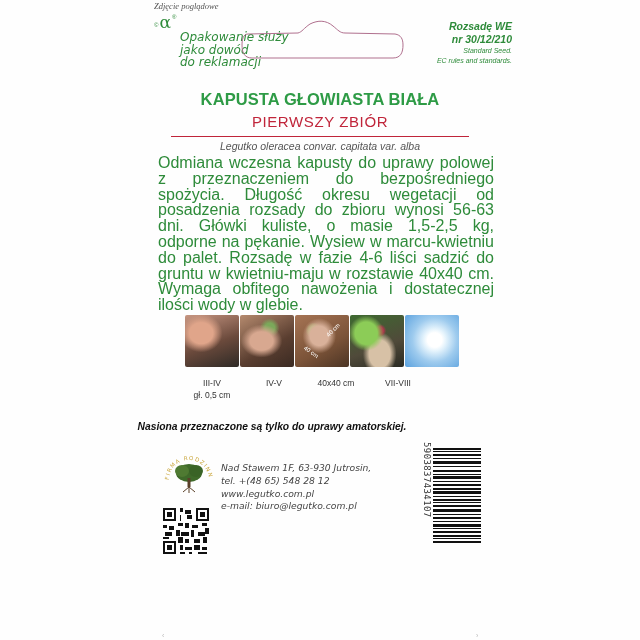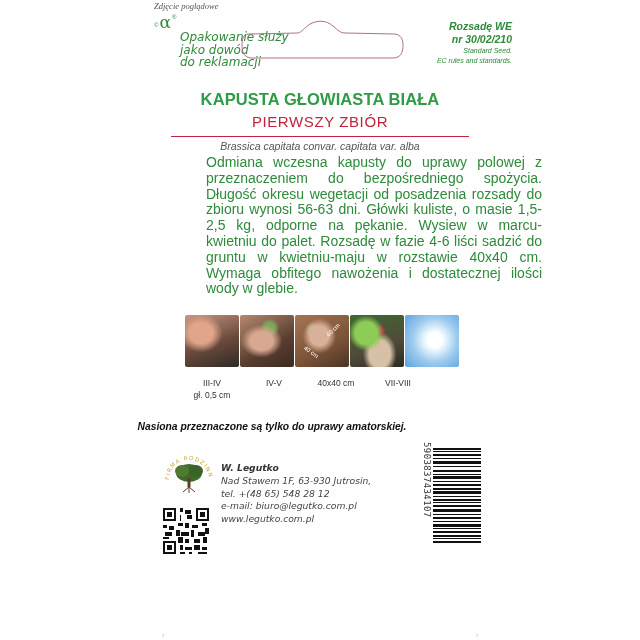--- a/index.html
+++ b/index.html
@@ -24,21 +24,21 @@
   .quality .q1, .quality .q2 { font-size: 10.5px; font-weight: bold; font-style: italic; color: #2e8b3a; line-height: 13px; }
   .quality .q3, .quality .q4 { font-size: 7px; font-style: italic; color: #2e8b3a; line-height: 10px; }
 
   
   .title { position: absolute; left: 0; width: 640px; text-align: center; }
   .title-main { top: 90px; font-size: 16.5px; font-weight: bold; color: #2e9b46; letter-spacing: 0.1px; }
   .title-sub { top: 113px; font-size: 15px; color: #c0253a; letter-spacing: 0.6px; }
   .title-rule { position: absolute; left: 171px; top: 136px; width: 298px; height: 1px; background: #c0253a; }
   .latin { position: absolute; left: 0; width: 640px; top: 140px; text-align: center; font-size: 10.5px; font-style: italic; color: #555; }
 
-  .description { position: absolute; left: 158px; top: 155px; width: 336px; font-size: 14px; line-height: 15.8px; color: #2e8b3a; text-align: justify; margin-left: 48px; }
+  .description { position: absolute; left: 158px; top: 155px; width: 336px; font-size: 16px; line-height: 15.8px; color: #2e8b3a; text-align: justify; }
 
   
   .steps { position: absolute; left: 185px; top: 315px; display: flex; gap: 1px; }
   .step-img { width: 54px; height: 52px; border-radius: 2px; position: relative; overflow: hidden; }
   .img-1 { background: radial-gradient(ellipse at 30% 35%, #e0a58a 0 22%, transparent 40%), linear-gradient(160deg, #c79682 0%, #6b4a3c 55%, #2e2a26 100%); }
   .img-2 { background: radial-gradient(ellipse at 40% 50%, #d8a890 0 25%, transparent 45%), radial-gradient(circle at 55% 25%, #7ba85a 0 10%, transparent 20%), linear-gradient(150deg, #b58a6e 0%, #5a3e30 60%, #3a2a22 100%); }
   .img-3 { background: radial-gradient(ellipse at 45% 40%, #d9b19a 0 22%, transparent 40%), radial-gradient(circle at 35% 30%, #a6c873 0 8%, transparent 16%), linear-gradient(150deg, #a67454 0%, #7b5338 60%, #4b3424 100%); }
   .img-3 .lbl { position: absolute; color: #fff; font-size: 6px; transform: rotate(-45deg); }
   .img-4 { background: radial-gradient(circle at 30% 35%, #8ccc57 0 22%, transparent 35%), radial-gradient(circle at 55% 30%, #b0344c 0 8%, transparent 14%), radial-gradient(ellipse at 55% 75%, #d7c1a6 0 25%, transparent 40%), linear-gradient(160deg, #3e6a30 0%, #504a3a 60%, #2a2a22 100%); }
   .img-5 { background: radial-gradient(circle at 55% 48%, #ffffff 0 18%, #e4f3fc 28%, #9ecbee 55%, #5aa1de 100%); }
@@ -74,29 +74,29 @@
   <div class="complaint-note">Opakowanie służy
 jako dowód
 do reklamacji</div>
 
   <svg class="hang-tab" viewBox="0 0 165 46">
     <path d="M8 16 C3 16 2 22 2 27 C2 34 4 40 12 40 L153 40 C161 40 163 34 163 27 C163 21 161 17 155 16 L105 15 C100 15 98 12 93 8 C86 2 78 2 70 6 C64 10 62 14 58 15 Z" fill="none" stroke="#b0708e" stroke-width="1"></path>
   </svg>
 
   <div class="quality">
     <div class="q1">Rozsadę WE</div>
-    <div class="q2">nr 30/02/210</div>
+    <div class="q2">nr 30/12/210</div>
     <div class="q3">Standard Seed.</div>
     <div class="q4">EC rules and standards.</div>
   </div>
 
   <div class="title title-sub">PIERWSZY ZBIÓR</div>
   <div class="title title-main">KAPUSTA GŁOWIASTA BIAŁA</div>
   <div class="title-rule"></div>
-  <div class="latin">Brassica capitata convar. capitata var. alba</div>
+  <div class="latin">Legutko oleracea convar. capitata var. alba</div>
 
   <div class="description">Odmiana wczesna kapusty do uprawy polowej z przeznaczeniem do bezpośredniego spożycia. Długość okresu wegetacji od posadzenia rozsady do zbioru wynosi 56-63 dni. Główki kuliste, o masie 1,5-2,5 kg, odporne na pękanie. Wysiew w marcu-kwietniu do palet. Rozsadę w fazie 4-6 liści sadzić do gruntu w kwietniu-maju w rozstawie 40x40 cm. Wymaga obfitego nawożenia i dostatecznej ilości wody w glebie.</div>
 
   <div class="steps">
     <div class="step-img img-1"></div>
     <div class="step-img img-2"></div>
     <div class="step-img img-3">
       <span class="lbl" style="left:30px;top:12px;">40 cm</span>
       <span class="lbl" style="left:8px;top:34px;transform:rotate(35deg);">40 cm</span>
     </div>
@@ -174,25 +174,24 @@
         <rect x="17" y="20" width="3" height="3"></rect>
         <rect x="21" y="21" width="3" height="2"></rect>
       <rect x="9" y="24" width="3" height="1"></rect>
         <rect x="14" y="24" width="2" height="1"></rect>
         <rect x="19" y="24" width="5" height="1"></rect>
         <rect x="22" y="16" width="2" height="3"></rect>
     </g>
   </svg>
 
   <div class="company">
-    <div class="name">W. Legutko</div>
     <div>Nad Stawem 1F, 63-930 Jutrosin,</div>
     <div>tel. +(48 65) 548 28 12</div>
+    <div>www.legutko.com.pl</div>
     <div>e-mail: biuro@legutko.com.pl</div>
-    <div>www.legutko.com.pl</div>
   </div>
 
   <div class="barcode-digits">5903837434107</div>
   <svg class="barcode" viewBox="0 0 60 110" preserveAspectRatio="none" shape-rendering="crispEdges">
     <g fill="#111">
       <rect x="12" y="0" width="48" height="1.5"></rect>
       <rect x="12" y="3" width="48" height="1"></rect>
       <rect x="12" y="6" width="48" height="2"></rect>
       <rect x="12" y="10" width="48" height="1"></rect>
       <rect x="12" y="13" width="48" height="3"></rect>

